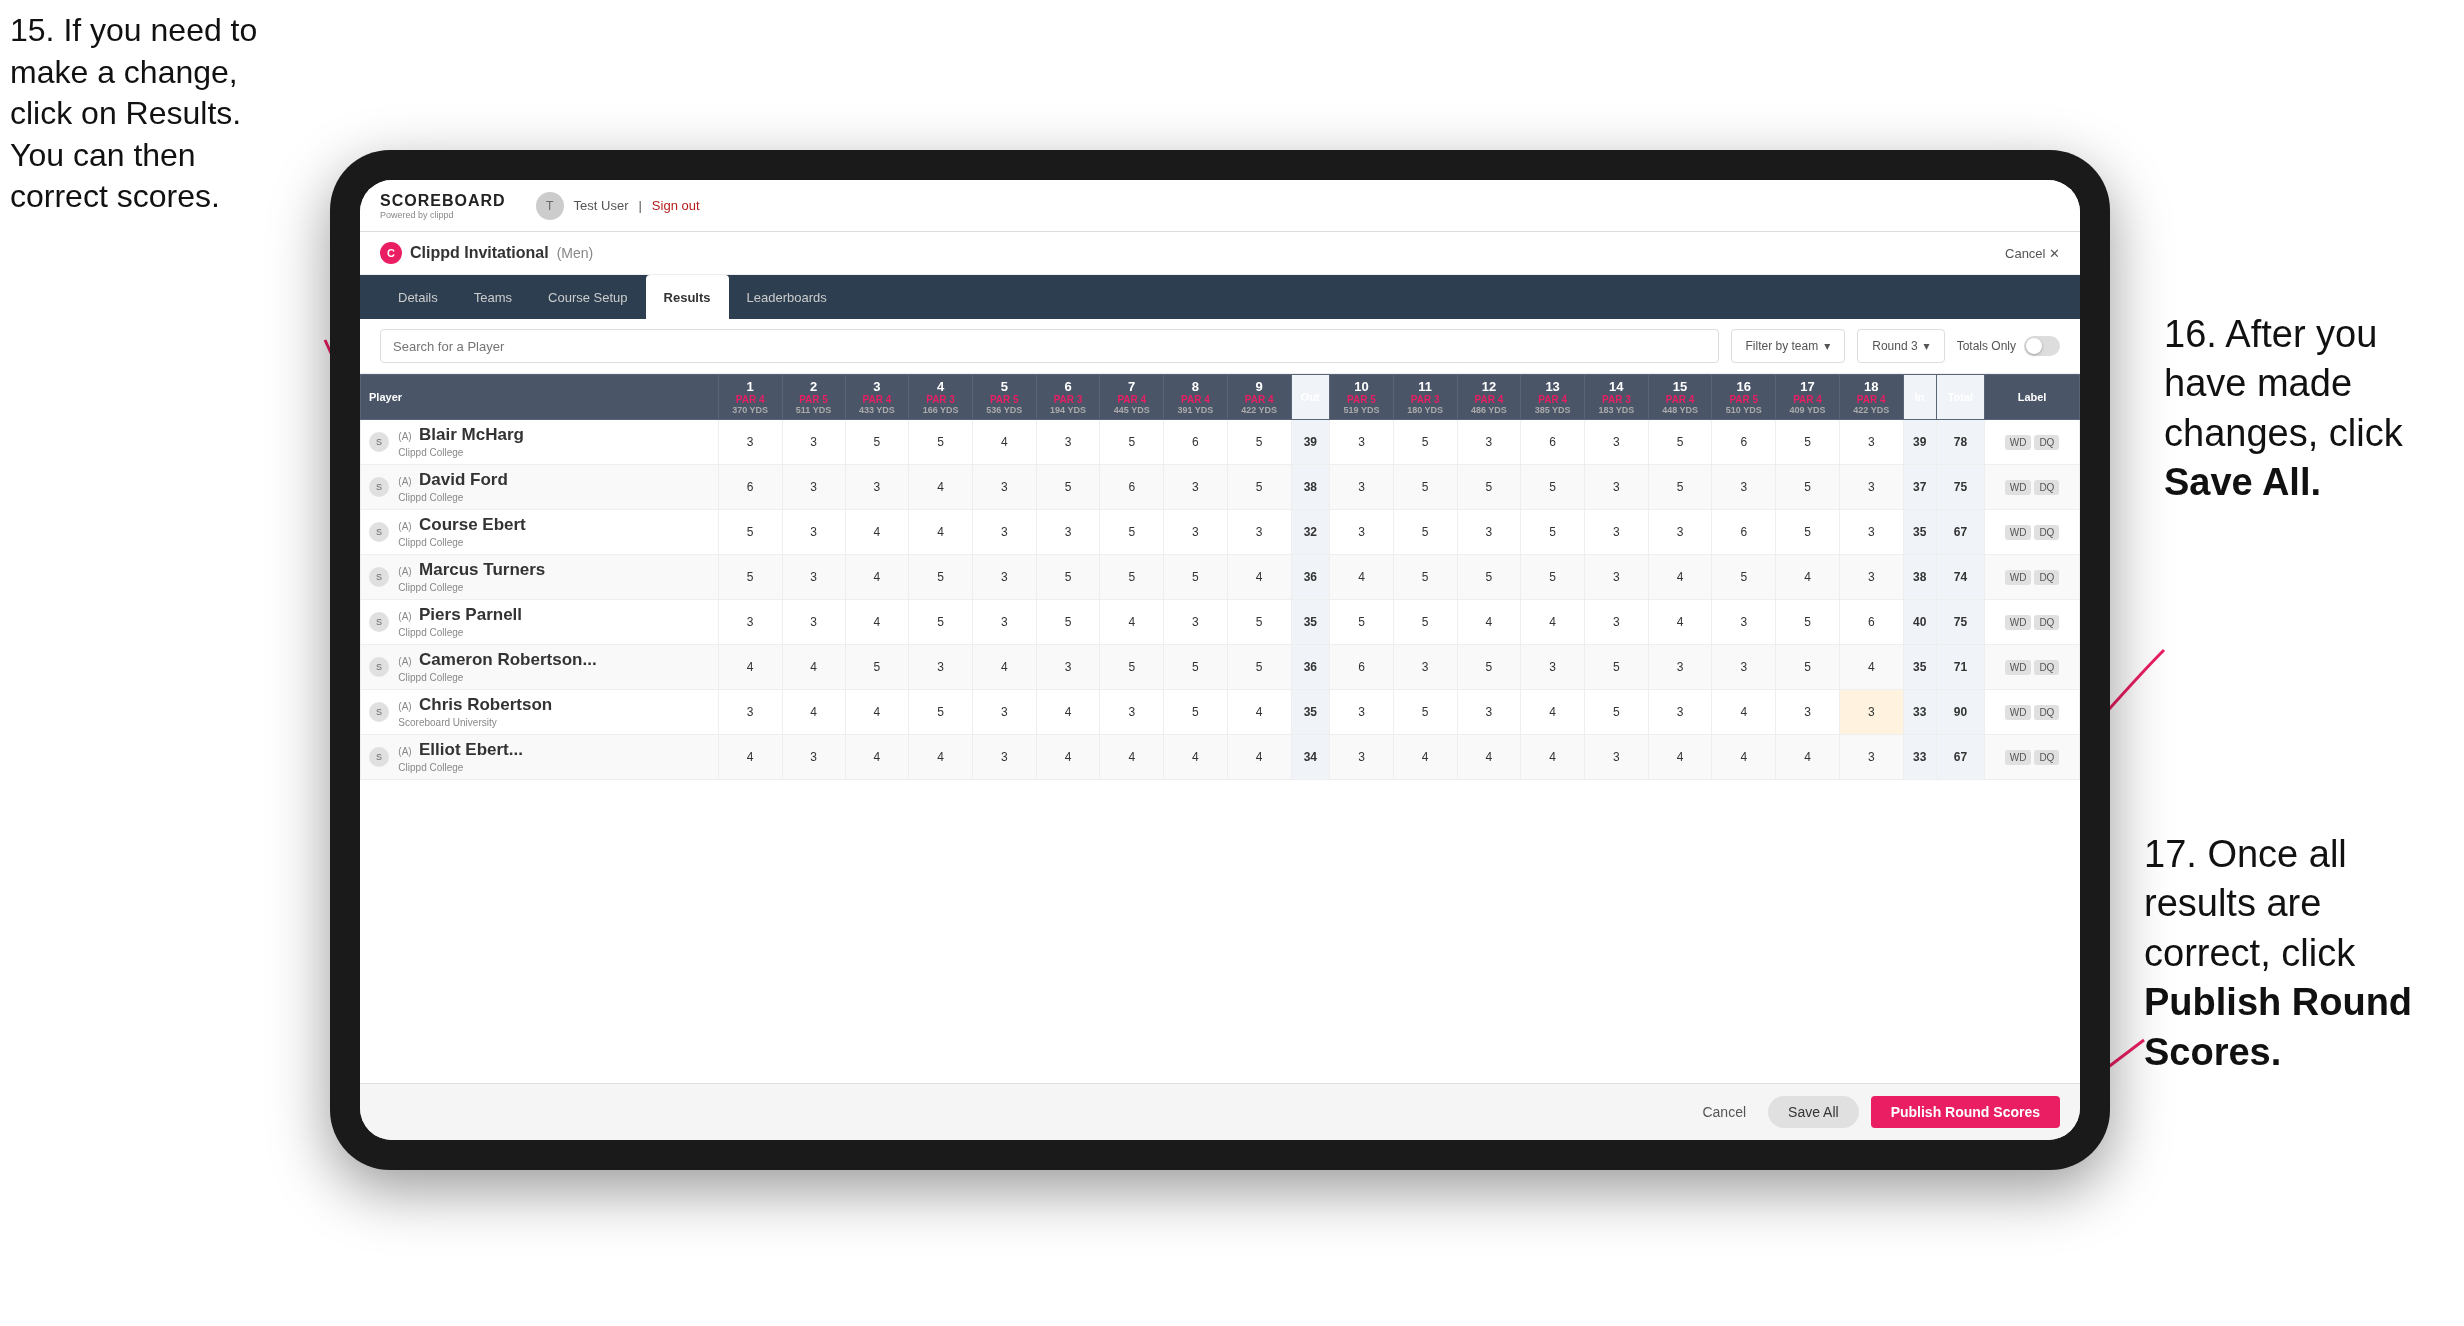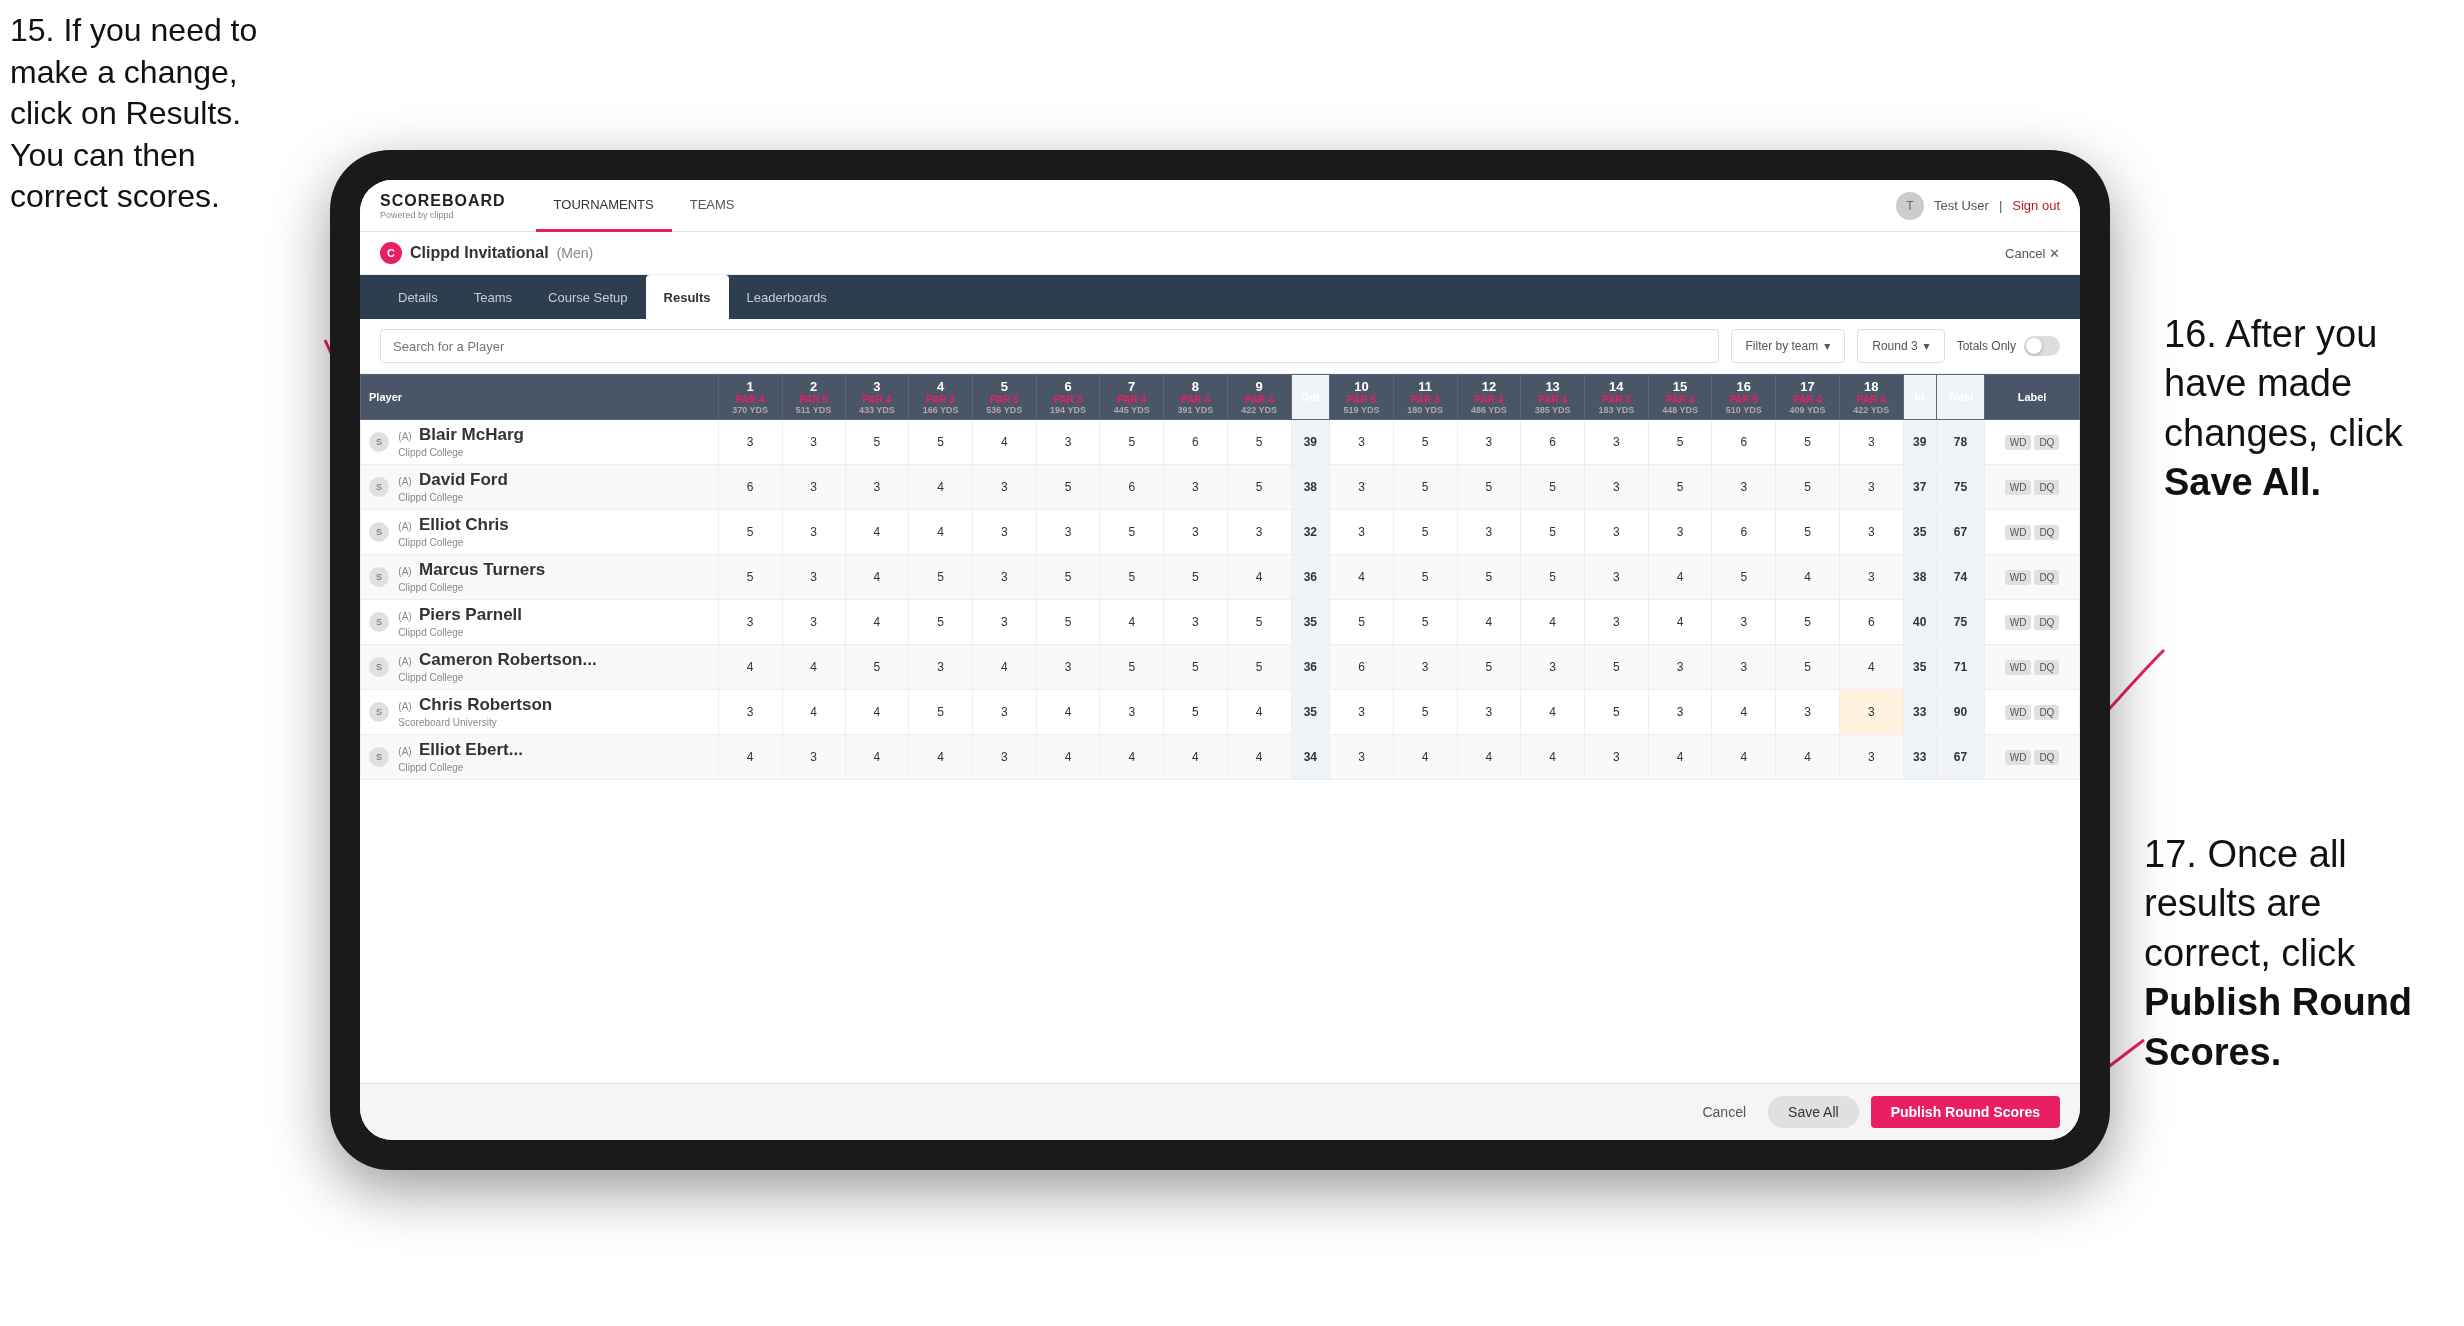--- a/index.html
+++ b/index.html
@@ -535,28 +535,20 @@
 <div class="tablet">
   <div class="tablet-screen">
 
     <div class="top-nav">
       <div class="logo-area">
         <div>
           <div class="logo-text">SCOREBOARD</div>
           <div class="logo-sub">Powered by clippd</div>
         </div>
       </div>
-      <div class="nav-links">
-        <div class="nav-link active">
-          <span>TOURNAMENTS</span>
-        </div>
-        <div class="nav-link">
-          <span>TEAMS</span>
-        </div>
-      </div>
       <div class="top-right">
         <div class="user-avatar">T</div>
         <span>Test User</span>
         <span>|</span>
         <span style="cursor:pointer;color:#b91c1c;">Sign out</span>
       </div>
     </div>
 
     <div class="sub-header">
       <div class="tournament-title">
@@ -787,21 +779,21 @@
         <button class="wd-btn">WD</button>
         <button class="dq-btn">DQ</button>
       </div>
     </td>
             </tr>
             <tr>
               <td class="player-cell">
       <span class="player-avatar">S</span>
       <span class="player-info">
         <span class="player-tag">(A)</span>
-        <span class="player-name">Elliot Chris</span>
+        <span class="player-name">Course Ebert</span>
         <br><span class="player-school">Clippd College</span>
       </span>
     </td>
               <td><input class="score-input" value="5" style=""></td>
               <td><input class="score-input" value="3" style=""></td>
               <td><input class="score-input" value="4" style=""></td>
               <td><input class="score-input" value="4" style=""></td>
               <td><input class="score-input" value="3" style=""></td>
               <td><input class="score-input" value="3" style=""></td>
               <td><input class="score-input" value="5" style=""></td>

